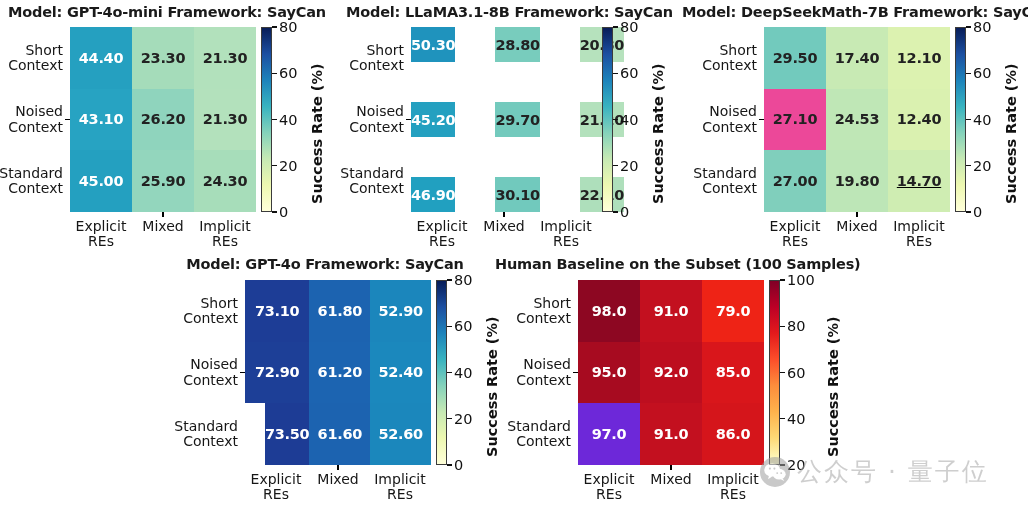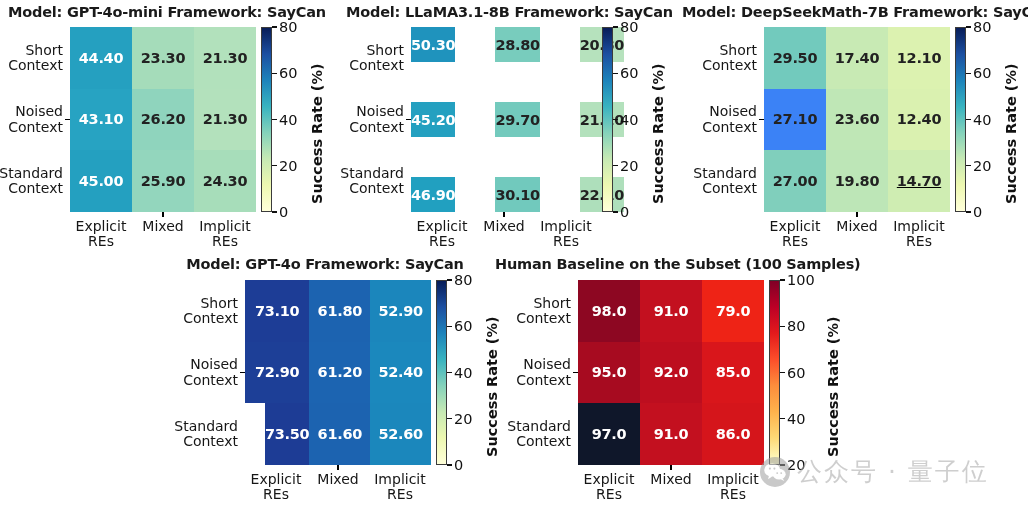--- a/index.html
+++ b/index.html
@@ -320,25 +320,25 @@
       <div class="hm" style="left: 764px; top: 27px; width: 186px; height: 185px;">
         <div class="cell" style="background: rgb(114, 202, 189);">
           <span style="color: rgb(34, 34, 34);">29.50</span>
         </div>
         <div class="cell" style="background: rgb(200, 234, 180);">
           <span style="color: rgb(34, 34, 34);">17.40</span>
         </div>
         <div class="cell" style="background: rgb(220, 242, 176);">
           <span style="color: rgb(34, 34, 34);">12.10</span>
         </div>
-        <div class="cell" style="background: #3b82f6;">
+        <div class="cell" style="background: #ec4899;">
           <span style="color: rgb(34, 34, 34);">27.10</span>
         </div>
         <div class="cell" style="background: rgb(191, 231, 182);">
-          <span style="color: rgb(34, 34, 34);">23.60</span>
+          <span style="color: rgb(34, 34, 34);">24.53</span>
         </div>
         <div class="cell" style="background: rgb(218, 241, 176);">
           <span style="color: rgb(34, 34, 34);">12.40</span>
         </div>
         <div class="cell" style="background: rgb(128, 207, 188);">
           <span style="color: rgb(34, 34, 34);">27.00</span>
         </div>
         <div class="cell" style="background: rgb(189, 230, 183);">
           <span style="color: rgb(34, 34, 34);">19.80</span>
         </div>
@@ -487,21 +487,21 @@
         </div>
         <div class="cell" style="background: rgb(167, 11, 32);">
           <span style="color: rgb(255, 255, 255);">95.0</span>
         </div>
         <div class="cell" style="background: rgb(189, 14, 31);">
           <span style="color: rgb(255, 255, 255);">92.0</span>
         </div>
         <div class="cell" style="background: rgb(217, 22, 27);">
           <span style="color: rgb(255, 255, 255);">85.0</span>
         </div>
-        <div class="cell" style="background: #0f172a; align-items: center;">
+        <div class="cell" style="background: #6d28d9; align-items: center;">
           <span style="color: rgb(255, 255, 255);">97.0</span>
         </div>
         <div class="cell" style="background: rgb(195, 16, 31);">
           <span style="color: rgb(255, 255, 255);">91.0</span>
         </div>
         <div class="cell" style="background: rgb(213, 21, 27);">
           <span style="color: rgb(255, 255, 255);">86.0</span>
         </div>
       </div>
       <div class="ylabels" style="left: 488px; top: 280px; width: 90px; height: 185px;">

